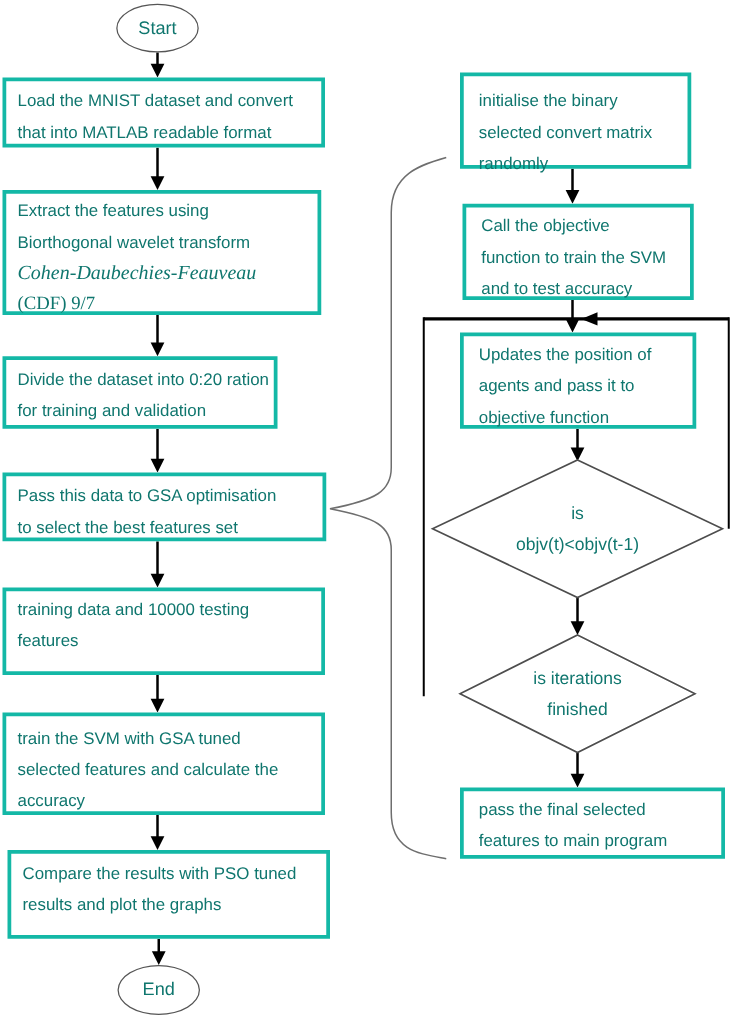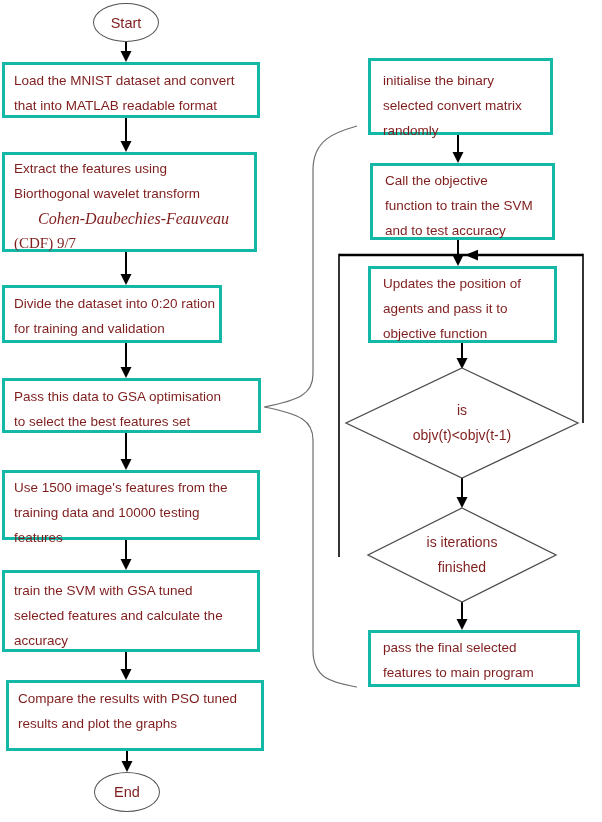--- a/index.html
+++ b/index.html
@@ -1,21 +1,21 @@
 <!DOCTYPE html>
 <html><head>
 <meta charset="utf-8">
 <style>
   html,body{margin:0;padding:0;background:#ffffff;}
   .stage{
     position:relative;
     width:602px;height:822px;
     background:#ffffff;
     font-family:"Liberation Sans",sans-serif;
-    color:#7f1d1d;
+    color:#0f766e;
     overflow:hidden;
   }
   .stage svg.connectors{
     position:absolute;left:0;top:0;width:602px;height:822px;
   }
   .pbox{
     position:absolute;
     border:3px solid #14b8a6;
     background:#ffffff;
     box-sizing:border-box;
@@ -23,21 +23,20 @@
     line-height:25px;
     padding:3px 4px 0 9px;
     white-space:nowrap;
   }
   .pbox.rcol{padding-left:12px;font-size:13.5px;}
   .pbox .ln{white-space:nowrap;}
   .ln.serif-italic{
     font-family:"Liberation Serif",serif;
     font-style:italic;
     font-size:16px;
-    margin-left:24px;
   }
   .ln.serif{
     font-family:"Liberation Serif",serif;
     font-size:15px;
   }
   .terminal{
     position:absolute;
     border:1px solid #555555;
     border-radius:50%;
     background:#ffffff;
@@ -138,21 +137,20 @@
     <div class="ln">Divide the dataset into 0:20 ration</div>
     <div class="ln">for training and validation</div>
   </div>
 
   <div class="pbox" style="left:2px;top:378px;width:259px;height:55px">
     <div class="ln">Pass this data to GSA optimisation</div>
     <div class="ln">to select the best features set</div>
   </div>
 
   <div class="pbox" style="left:2px;top:470px;width:258px;height:70px;padding-top:2px">
-    <div class="ln">Use 1500 image's features from the</div>
     <div class="ln">training data and 10000 testing</div>
     <div class="ln">features</div>
   </div>
 
   <div class="pbox" style="left:2px;top:570px;width:258px;height:82px;padding-top:5px">
     <div class="ln">train the SVM with GSA tuned</div>
     <div class="ln">selected features and calculate the</div>
     <div class="ln">accuracy</div>
   </div>
 

